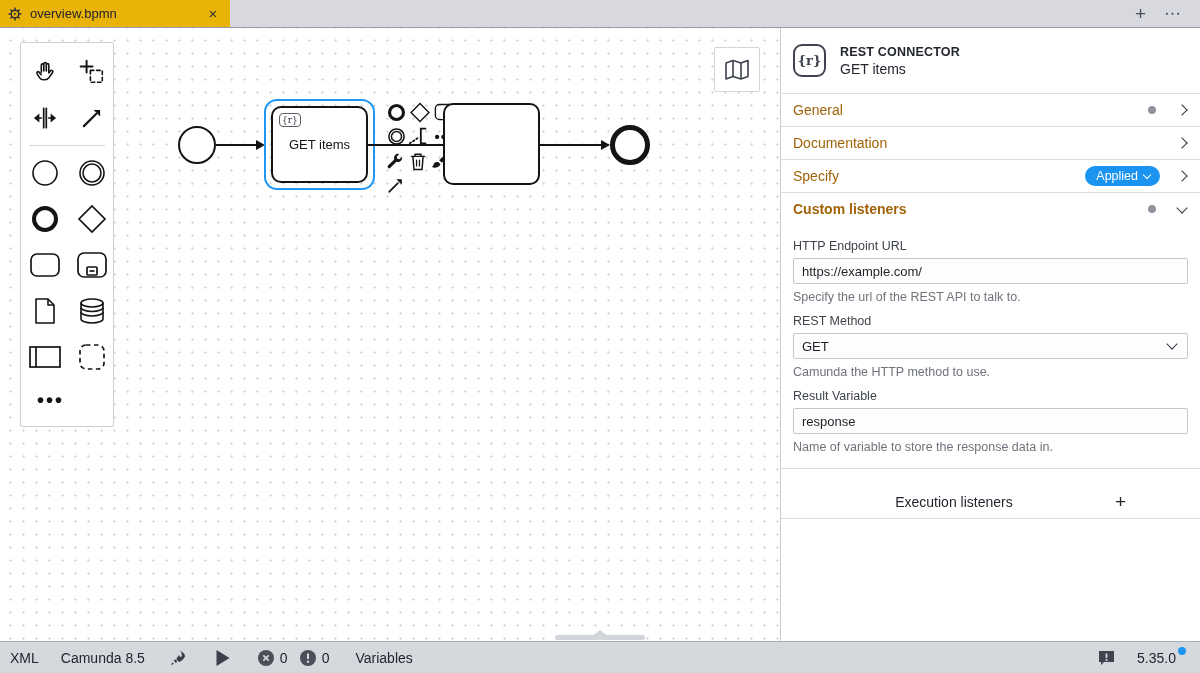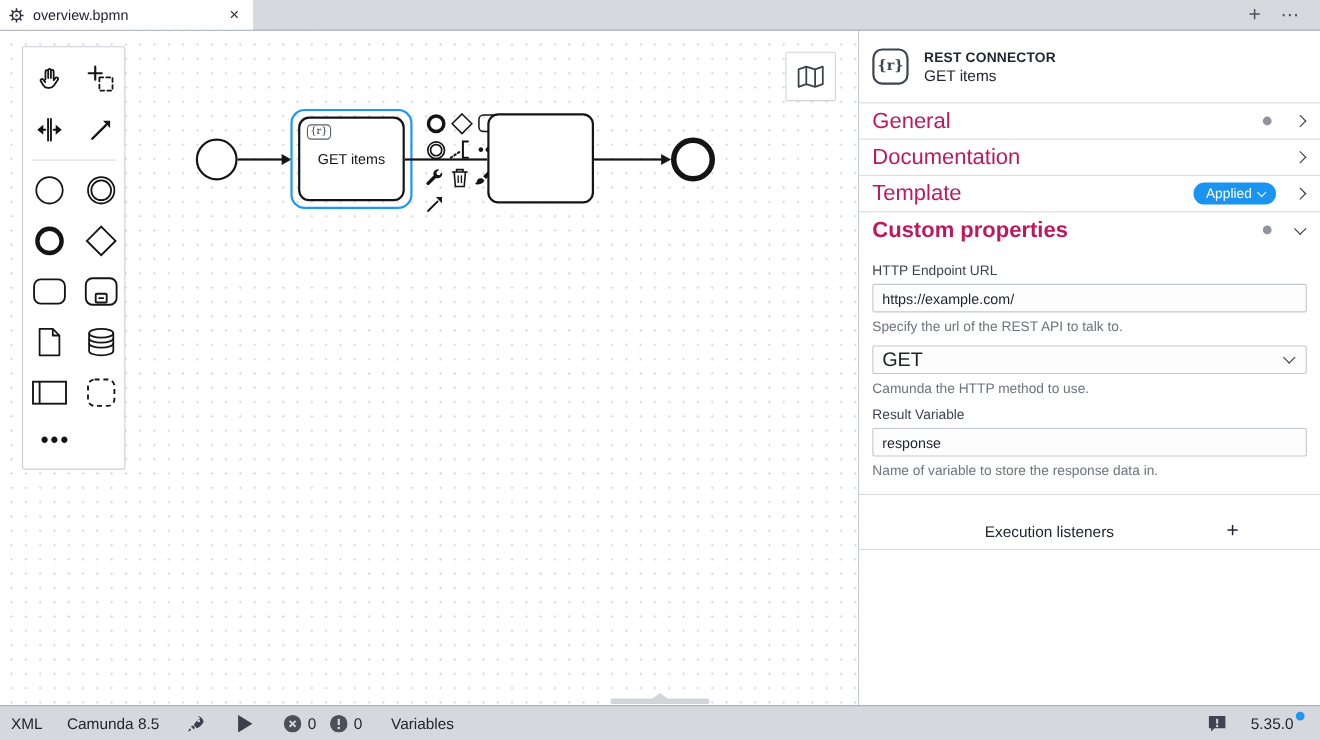--- a/index.html
+++ b/index.html
@@ -3,21 +3,21 @@
 <meta charset="utf-8">
 <style>
   * { margin:0; padding:0; box-sizing:border-box; }
   html,body { width:1200px; height:673px; overflow:hidden;
     font-family:"Liberation Sans", sans-serif; background:#fff; }
   #app { position:relative; width:1200px; height:673px; background:#fff; }
 
   
   .tabbar { position:absolute; left:0; top:0; width:1200px; height:28px;
     background:#d7d9de; border-bottom:1px solid #979daa; display:flex; align-items:stretch; }
-  .tab { width:230px; background:#ffffff; display:flex; align-items:center;
+  .tab { width:230px; background:#eab308; display:flex; align-items:center;
     padding:0 8px; gap:8px; color:#20242e; font-size:13px; }
   .tab-gear svg { display:block; }
   .tab-label { flex:1; white-space:nowrap; overflow:hidden; }
   .tab-close { font-size:15px; color:#2a2e38; width:18px; text-align:center; cursor:pointer; }
   .tabbar-right { margin-left:auto; display:flex; align-items:center; gap:18px; padding-right:18px; color:#4a505c; }
   .tabbar-plus { font-size:19px; line-height:1; cursor:pointer; }
   .tabbar-more { font-size:17px; letter-spacing:1px; cursor:pointer; }
 
   
   .canvas { position:absolute; left:0; top:28px; width:780px; height:613px; background:#fff;
@@ -65,36 +65,36 @@
   .props { position:absolute; left:780px; top:28px; width:420px; height:613px; background:#fff;
     border-left:1px solid #c9ccd3; overflow:hidden; }
   .props-header { display:flex; align-items:center; gap:14px; padding:16px 12px 16px 12px; }
   .props-badge { width:33px; height:33px; border:2.5px solid #3f4450; border-radius:9px;
     display:flex; align-items:center; justify-content:center; font-size:13px; font-weight:bold;
     color:#3f4450; font-family:"DejaVu Serif", serif; }
   .props-type { font-size:12.5px; font-weight:bold; color:#23262e; letter-spacing:.2px; }
   .props-name { font-size:14px; color:#23262e; margin-top:2px; }
   .divider { height:1px; background:#d9dce0; }
   .prow { height:32px; display:flex; align-items:center; padding:0 14px 0 12px; cursor:pointer; }
-  .prow-label { font-size:20px; color:#be185d; flex:1; }
+  .prow-label { font-size:14px; color:#a16207; flex:1; }
   .prow-label.bold { font-weight:bold; }
   .dot { width:8px; height:8px; border-radius:50%; background:#8f949c; margin-right:22px; }
   .chev { width:8px; height:8px; border-right:1.8px solid #33373f; border-bottom:1.8px solid #33373f; }
   .chev.right { transform:rotate(-45deg); }
   .chev.down  { transform:rotate(45deg); margin-top:-3px; }
   .pill { display:flex; align-items:center; gap:6px; background:#1b93f0; color:#fff;
     border-radius:11px; padding:3px 10px 3px 11px; font-size:12.5px; margin-right:18px; cursor:pointer; }
   .pill .chev { border-color:#fff; width:6px; height:6px; }
 
   .pfields { padding:6px 12px 0 12px; }
   .flabel { font-size:12.5px; color:#3f444c; margin:8px 0 5px 0; }
   .finput { width:100%; height:26px; background:#fdfdfe; border:1px solid #c2c7cf; border-radius:2px;
     font-size:13px; color:#1e2128; padding:0 8px; font-family:"Liberation Sans", sans-serif; }
   .fselect { position:relative; width:100%; height:26px; background:#fdfdfe; border:1px solid #c2c7cf;
-    border-radius:2px; font-size:18px; color:#1e2128; display:flex; align-items:center; padding:0 8px; cursor:pointer; }
+    border-radius:2px; font-size:13px; color:#1e2128; display:flex; align-items:center; padding:0 8px; cursor:pointer; }
   .fselect .chev { position:absolute; right:11px; top:9px; }
   .fhelp { font-size:12.5px; color:#6f737b; margin:6px 0 10px 0; }
 
   .listeners-row { height:33px; display:flex; align-items:center; padding:0 14px 0 12px; margin-top:16px;text-align:center; }
   .listeners-label { flex:1; font-size:14px; color:#23262e; }
   .listeners-add { font-size:19px; color:#23262e; margin-right:60px; cursor:pointer; line-height:1; }
 
   
   .statusbar { position:absolute; left:0; top:641px; width:1200px; height:32px; background:#d5d8dc;
     border-top:1px solid #a9aeb7; display:flex; align-items:center; font-size:14px; color:#23262e; }
@@ -341,40 +341,41 @@
     </div>
     <div class="divider"></div>
 
     <div class="prow">
       <span class="prow-label">Documentation</span>
       <span class="chev right"></span>
     </div>
     <div class="divider"></div>
 
     <div class="prow">
-      <span class="prow-label">Template</span>
+      <span class="prow-label">Specify</span>
       <span class="pill">
         <span>Applied</span>
         <span class="chev down"></span>
       </span>
       <span class="chev right"></span>
     </div>
     <div class="divider"></div>
 
     <div class="prow">
-      <span class="prow-label bold">Custom properties</span>
+      <span class="prow-label bold">Custom listeners</span>
       <span class="dot"></span>
       <span class="chev down"></span>
     </div>
 
     <div class="pfields">
       <div class="flabel">HTTP Endpoint URL</div>
       <input class="finput" type="text" value="https://example.com/" style="">
       <div class="fhelp">Specify the url of the REST API to talk to.</div>
 
+      <div class="flabel">REST Method</div>
       <div class="fselect">
         <span>GET</span>
         <span class="chev down"></span>
       </div>
       <div class="fhelp">Camunda the HTTP method to use.</div>
 
       <div class="flabel">Result Variable</div>
       <input class="finput" type="text" value="response" style="">
       <div class="fhelp">Name of variable to store the response data in.</div>
     </div>

